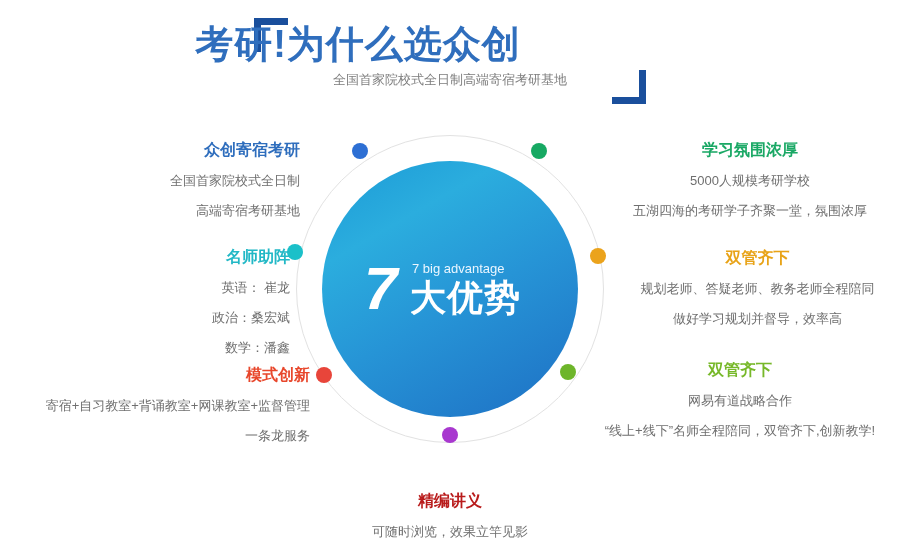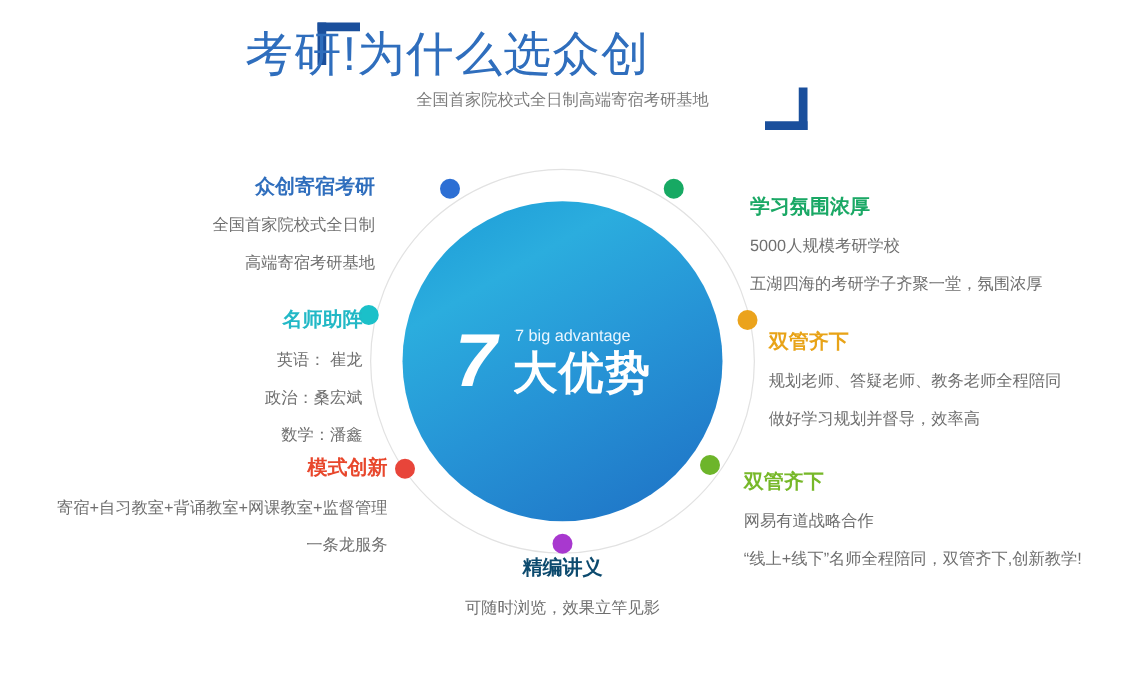--- a/index.html
+++ b/index.html
@@ -43,21 +43,21 @@
     border-bottom: 7px solid #1a5ba8;
   }
   .title {
     position: absolute;
     left: 0;
     top: 20px;
     width: 716px;
     text-align: center;
     font-size: 38px;
     line-height: 48px;
-    font-weight: 400;
+    font-weight: 700;
     color: #2f6ebd;
     letter-spacing: 1px;
   }
   .subtitle {
     position: absolute;
     left: 0;
     top: 70px;
     width: 900px;
     text-align: center;
     font-size: 13px;
@@ -158,26 +158,26 @@
     line-height: 20px;
     font-weight: 700;
   }
   .callout p {
     margin: 0 0 8px 0;
     font-size: 13px;
     line-height: 22px;
     color: #6f6f6f;
   }
   .callout p:last-child { margin-bottom: 0; }
-  .right-side { text-align: left; margin-top: 16px; }
+  .right-side { text-align: center; }
   .left-side  { text-align: right; }
   .center-side { text-align: center; }
 
   
-  .c-zcjs  { left: 0px;   top: 140px; width: 300px; font-family: Liberation Mono, monospace; }
+  .c-zcjs  { left: 0px;   top: 140px; width: 300px; }
   .c-msjz  { left: 60px;  top: 247px; width: 230px; }
   .c-msjc  { left: 0px;   top: 365px; width: 310px; }
   .c-jbjy  { left: 300px; top: 445px; width: 300px; }
   .c-xxfw  { left: 600px; top: 140px; width: 300px; }
   .c-gxxx  { left: 615px; top: 248px; width: 285px; }
   .c-ssms  { left: 595px; top: 360px; width: 290px; }
 </style>
 </head>
 <body>
 
@@ -224,21 +224,21 @@
   <p>数学：潘鑫</p>
 </div>
 
 <div class="callout left-side c-msjc">
   <h3 style="color: rgb(232, 71, 44);">模式创新</h3>
   <p>寄宿+自习教室+背诵教室+网课教室+监督管理</p>
   <p>一条龙服务</p>
 </div>
 
 <div class="callout center-side c-jbjy">
-  <h3 style="color: #0c4a6e;">精编讲义</h3>
+  <h3 style="color: #b91c1c; margin-top: 46px;">精编讲义</h3>
   <p>可随时浏览，效果立竿见影</p>
 </div>
 
 <div class="callout right-side c-xxfw">
   <h3 style="color: rgb(26, 168, 101);">学习氛围浓厚</h3>
   <p>5000人规模考研学校</p>
   <p>五湖四海的考研学子齐聚一堂，氛围浓厚</p>
 </div>
 
 <div class="callout right-side c-gxxx">

